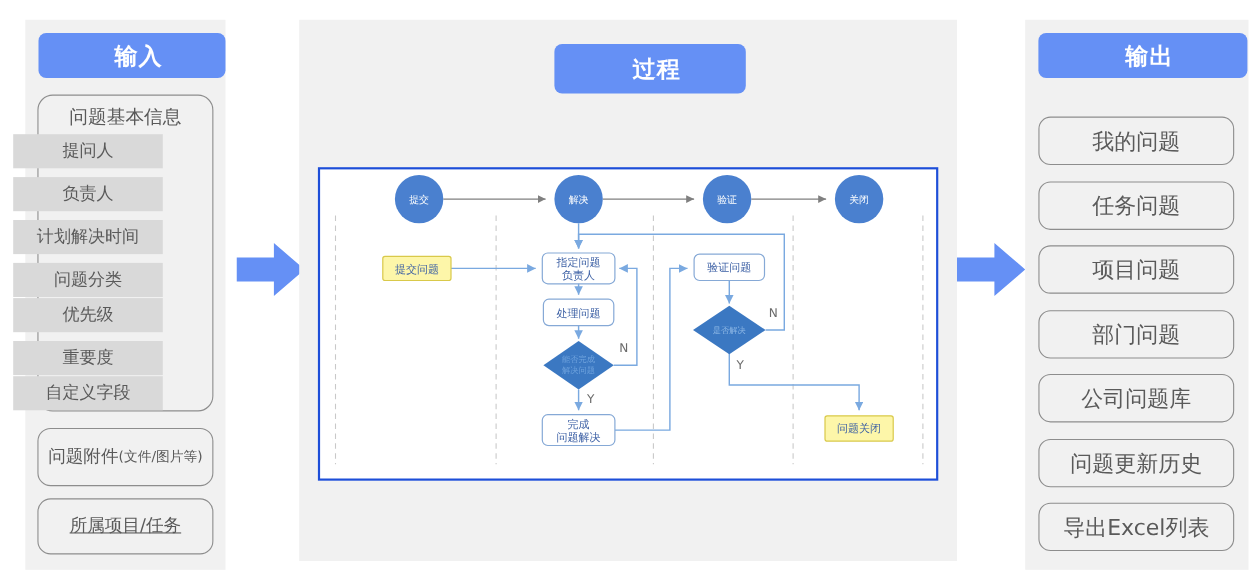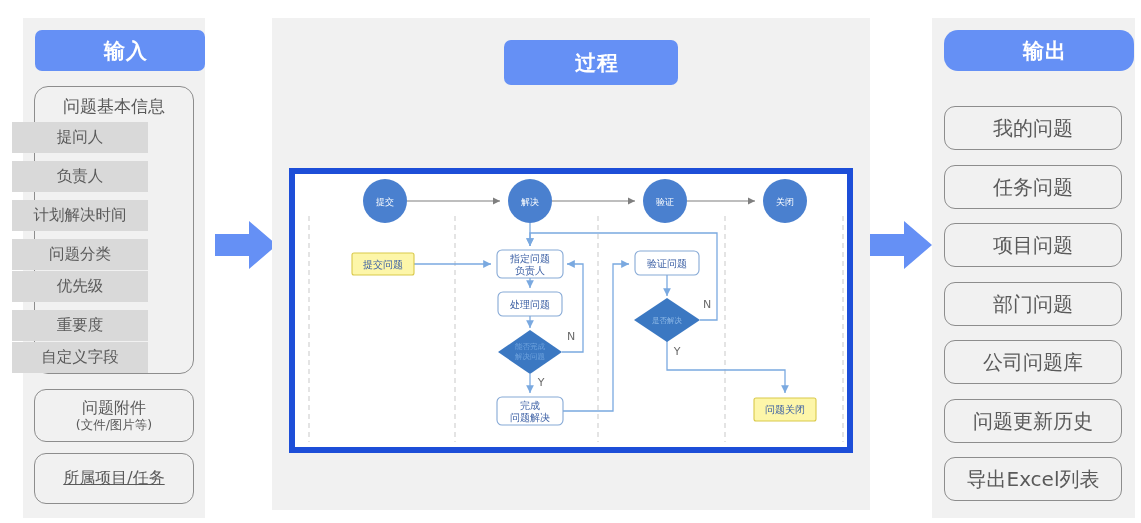--- a/index.html
+++ b/index.html
@@ -18,62 +18,62 @@
 
   .badge{
     position:absolute;background:#6590f5;border-radius:7px;
     color:#ffffff;font-weight:bold;font-size:21px;
     display:flex;align-items:center;justify-content:center;
     letter-spacing:1px;
     padding-left:12px;
   }
   #input-badge{left:35px;top:30px;width:158px;height:41px;}
   #process-badge{left:504px;top:28px;width:162px;height:45px;margin-top:12px;}
-  #output-badge{left:944px;top:30px;width:178px;height:41px;border-radius:14px;}
+  #output-badge{left:944px;top:30px;width:178px;height:41px;}
 
   
   .group-box{
     position:absolute;border:1.6px solid #8d8d8d;border-radius:14px;
     background:#f1f1f1;box-sizing:border-box;
   }
   #basic-group{left:34px;top:86px;width:160px;height:288px;}
   .group-title{
     position:absolute;left:0;right:0;top:8px;text-align:center;
     font-size:17px;color:#595959;
   }
   .sub-item{
     position:absolute;left:12px;width:136px;height:31px;
     background:#d9d9d9;display:flex;align-items:center;justify-content:center;
     font-size:15.5px;color:#5a5a5a;
   }
   .out-box{
     position:absolute;border:1.6px solid #8d8d8d;border-radius:12px;
     background:#f1f1f1;box-sizing:border-box;
-    display:flex;flex-direction:column;align-items:center;justify-content:center;
+    display:flex;flex-direction:row;align-items:center;justify-content:center;
     font-size:16px;color:#5a5a5a;line-height:1.15;
   }
   .out-box .sub{font-size:12.5px;color:#5a5a5a;}
   #attach-box{left:34px;top:389px;width:160px;height:53px;}
   #project-box{left:34px;top:453px;width:160px;height:51px;text-decoration:underline;}
 
   
   .o-item{
     position:absolute;left:944px;width:178px;height:44px;
     border:1.6px solid #8d8d8d;border-radius:11px;background:#f1f1f1;
     box-sizing:border-box;display:flex;align-items:center;justify-content:center;
     font-size:20px;color:#5a5a5a;
   }
 
   
   .block-arrow{position:absolute;width:64px;height:54px;}
 
   
   #flow-frame{
     position:absolute;left:289px;top:152px;width:564px;height:285px;
-    background:#ffffff;border:6px solid #1d4ed8;box-sizing:border-box;margin-top:16px;
+    background:#ffffff;border:2px solid #1d4ed8;box-sizing:border-box;
   }
   #flow-svg{position:absolute;left:0;top:0;}
 
   .node-text{
     font-family:"DejaVu Sans","Liberation Sans",sans-serif;
     text-anchor:middle;dominant-baseline:middle;
   }
 </style>
 </head>
 <body>

